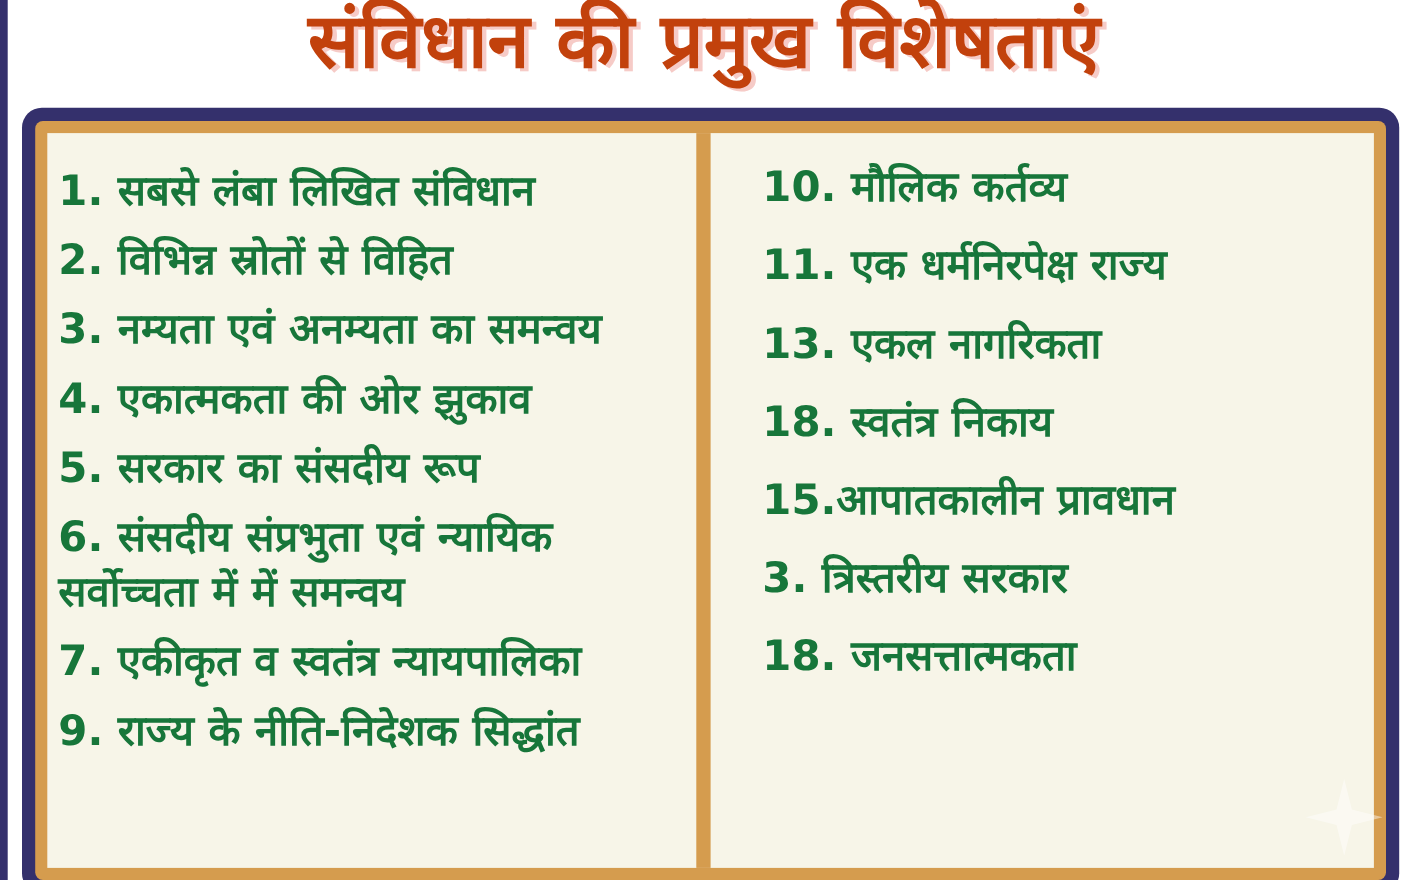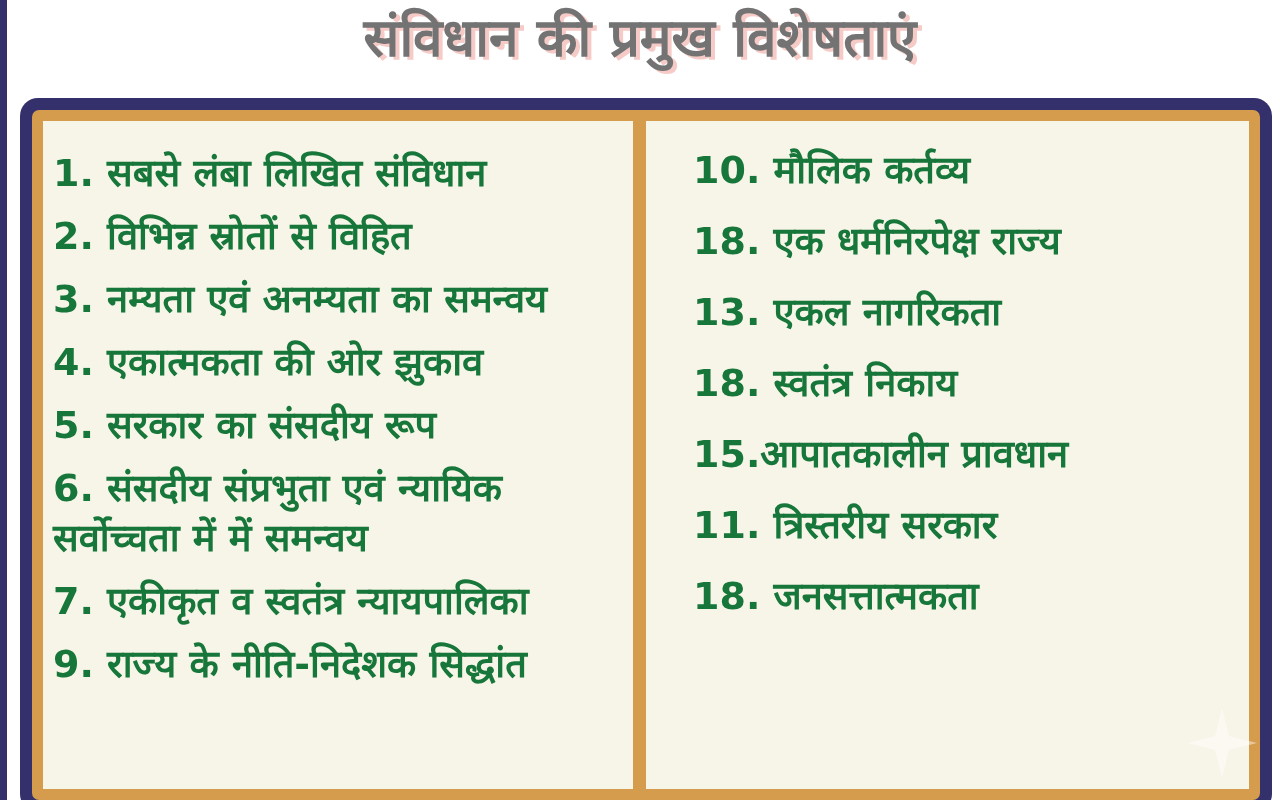--- a/index.html
+++ b/index.html
@@ -26,24 +26,24 @@
   }
 
   
   .title {
     position: absolute;
     top: 0;
     left: 0;
     width: 100%;
     height: 80px;
     text-align: center;
-    font-size: 53px;
+    font-size: 69px;
     font-weight: 700;
     line-height: 76px;
-    color: #737373;
+    color: #c2410c;
     text-shadow: 4px 3px 0 #f6cbc7;
     z-index: 3;
     letter-spacing: 0px;
   }
 
   
   .panel-outer {
     position: absolute;
     left: 20px;
     top: 78px;
@@ -130,25 +130,25 @@
         <div class="item">5. सरकार का संसदीय रूप</div>
         <div class="item">6. संसदीय संप्रभुता एवं न्यायिक सर्वोच्चता में में समन्वय</div>
         <div class="item">7. एकीकृत व स्वतंत्र न्यायपालिका</div>
         <div class="item">9. राज्य के नीति-निदेशक सिद्धांत</div>
       </div>
 
       <div class="divider"></div>
 
       <div class="col-right">
         <div class="item">10. मौलिक कर्तव्य</div>
-        <div class="item">18. एक धर्मनिरपेक्ष राज्य</div>
+        <div class="item">11. एक धर्मनिरपेक्ष राज्य</div>
         <div class="item">13. एकल नागरिकता</div>
         <div class="item">18. स्वतंत्र निकाय</div>
         <div class="item">15.आपातकालीन प्रावधान</div>
-        <div class="item">11. त्रिस्तरीय सरकार</div>
+        <div class="item">3. त्रिस्तरीय सरकार</div>
         <div class="item">18. जनसत्तात्मकता</div>
       </div>
 
     </div>
   </div>
 </div>
 
 <div class="sparkle"></div>
 
 </body></html>

